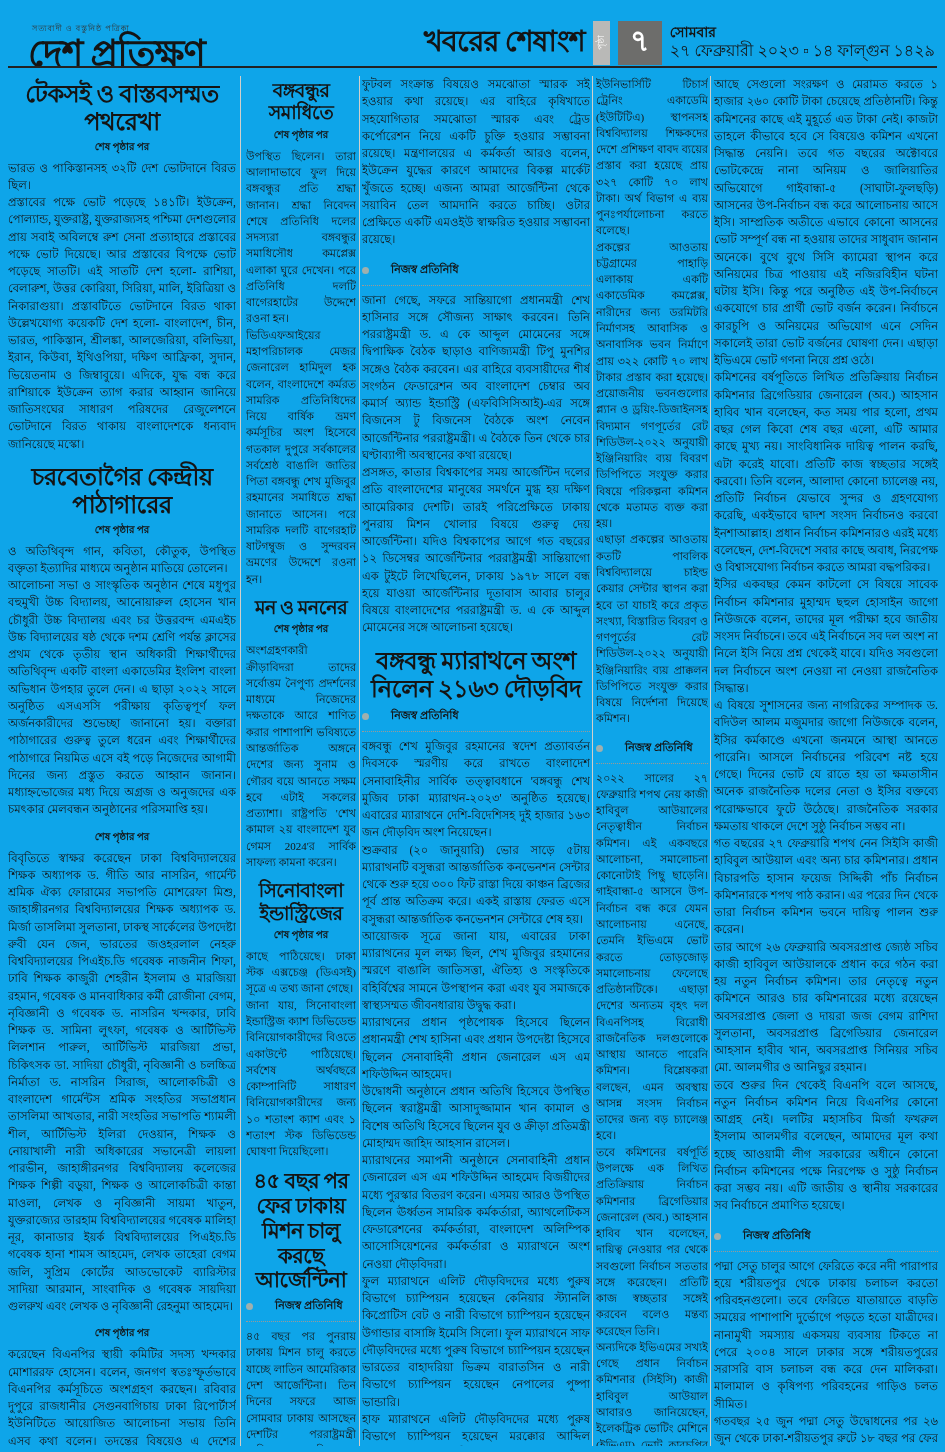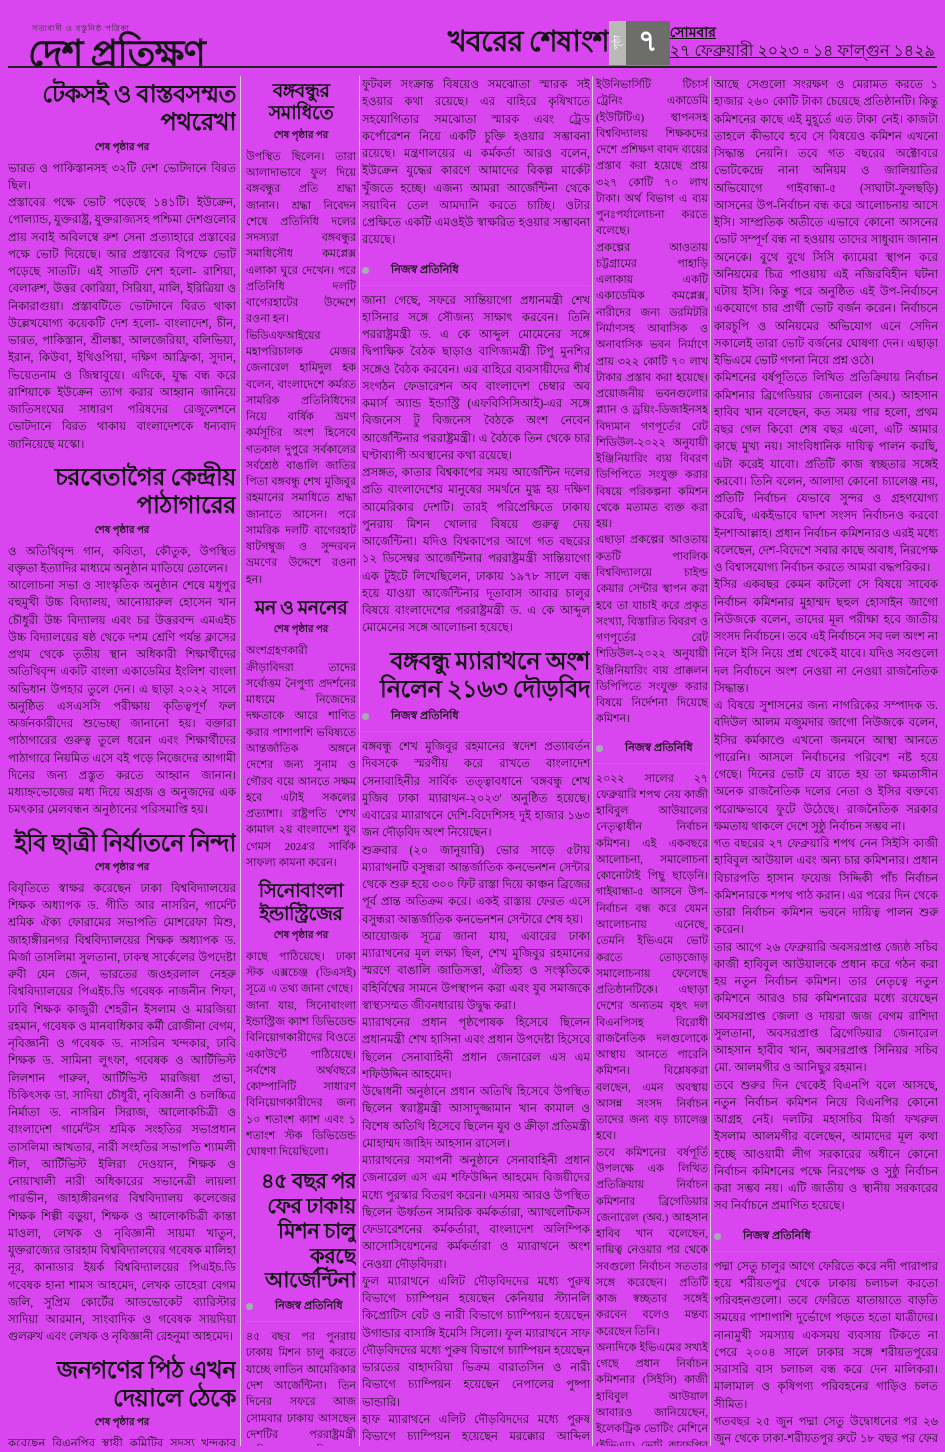--- a/index.html
+++ b/index.html
@@ -1,47 +1,47 @@
 <!DOCTYPE html>
 <html lang="bn"><head>
 <meta charset="utf-8">
 <style>
   html,body{margin:0;padding:0;}
   body{background:#e8e8e4;font-family:"Liberation Serif","DejaVu Serif",serif;}
-  #page{position:relative;width:945px;height:1452px;background:#d946ef;color:#141414;
+  #page{position:relative;width:945px;height:1452px;background:#0ea5e9;color:#141414;
         margin:0 auto;overflow:hidden;}
   
   #hdr{position:absolute;left:0;top:0;width:945px;height:70px;}
   #masthead{position:absolute;left:28px;top:22px;}
   #tagline{font-size:8px;color:#333;letter-spacing:1px;margin-left:4px;}
   #logo{font-size:37px;font-weight:900;line-height:1;letter-spacing:-1px;
         font-family:"Liberation Serif",serif;}
-  #hdr-right{position:absolute;right:10px;top:18px;display:flex;align-items:center;gap:0;}
+  #hdr-right{position:absolute;right:10px;top:18px;display:flex;align-items:center;gap:8px;}
   #section-title{font-size:29px;font-weight:900;letter-spacing:-1px;}
   #pgword{width:17px;height:44px;background:#b9b9b7;color:#fff;display:flex;
           align-items:center;justify-content:center;font-size:9px;}
   #pgword span{transform:rotate(-90deg);white-space:nowrap;}
   #pgnum{width:44px;height:44px;background:#6d6d6b;color:#fff;display:flex;
          align-items:center;justify-content:center;font-size:30px;font-weight:bold;}
-  #daydate{line-height:1.25;text-decoration:underline;}
+  #daydate{line-height:1.25;}
   #day{font-size:14px;font-weight:bold;}
   #date{font-size:16px;}
   #hdr-rule{position:absolute;left:8px;right:8px;top:66px;border-top:2px solid #222;}
   
   .region{position:absolute;top:76px;bottom:6px;overflow:hidden;}
   #colA{left:8px;width:228px;}
   #colB{left:246px;width:110px;}
   #colC{left:362px;width:228px;}
   #colD{left:596px;width:112px;}
   #colE{left:714px;width:224px;}
   .vrule{position:absolute;top:76px;bottom:6px;width:0;border-left:1px solid #cfcfcb;}
   
   .story{margin-bottom:10px;}
   .hl{font-weight:900;text-align:center;margin:4px 0 2px;line-height:1.18;letter-spacing:-.5px;}
-  .hl-xl{font-size:24px;text-align:right;}
+  .hl-xl{font-size:24px;}
   .hl-lg{font-size:21px;}
   .cont{font-size:10px;font-weight:bold;text-align:center;margin-bottom:4px;}
   .byline{display:flex;align-items:center;gap:22px;font-size:11px;font-weight:bold;
           border-bottom:1px dotted #9a9a96;padding:2px 0 5px;margin-bottom:6px;}
   .dot{width:7px;height:7px;border-radius:50%;background:#9fb0ae;display:inline-block;flex:0 0 auto;}
   .body{font-size:11.5px;line-height:1.5;text-align:justify;white-space:pre-line;}
   .narrow .body{font-size:11px;line-height:1.48;}
   .narrow .hl-lg{font-size:19px;}
   .narrow .hl-xl{font-size:21px;}
 </style>
@@ -81,26 +81,24 @@
       <div class="body">ভারত ও পাকিস্তানসহ ৩২টি দেশ ভোটদানে বিরত ছিল।
 প্রস্তাবের পক্ষে ভোট পড়েছে ১৪১টি। ইউক্রেন, পোল্যান্ড, যুক্তরাষ্ট্র, যুক্তরাজ্যসহ পশ্চিমা দেশগুলোর প্রায় সবাই অবিলম্বে রুশ সেনা প্রত্যাহারে প্রস্তাবের পক্ষে ভোট দিয়েছে। আর প্রস্তাবের বিপক্ষে ভোট পড়েছে সাতটি। এই সাতটি দেশ হলো- রাশিয়া, বেলারুশ, উত্তর কোরিয়া, সিরিয়া, মালি, ইরিত্রিয়া ও নিকারাগুয়া। প্রস্তাবটিতে ভোটদানে বিরত থাকা উল্লেখযোগ্য কয়েকটি দেশ হলো- বাংলাদেশ, চীন, ভারত, পাকিস্তান, শ্রীলঙ্কা, আলজেরিয়া, বলিভিয়া, ইরান, কিউবা, ইথিওপিয়া, দক্ষিণ আফ্রিকা, সুদান, ভিয়েতনাম ও জিম্বাবুয়ে। এদিকে, যুদ্ধ বন্ধ করে রাশিয়াকে ইউক্রেন ত্যাগ করার আহ্বান জানিয়ে জাতিসংঘের সাধারণ পরিষদের রেজুলেশনে ভোটদানে বিরত থাকায় বাংলাদেশকে ধন্যবাদ জানিয়েছে মস্কো।</div>
     </article>
     <article class="story">
       <h2 class="hl hl-xl">চরবেতাগৈর কেন্দ্রীয় পাঠাগারের</h2>
       <div class="cont">শেষ পৃষ্ঠার পর</div>
       <div class="body">ও অতিথিবৃন্দ গান, কবিতা, কৌতুক, উপস্থিত বক্তৃতা ইত্যাদির মাধ্যমে অনুষ্ঠান মাতিয়ে তোলেন।
 আলোচনা সভা ও সাংস্কৃতিক অনুষ্ঠান শেষে মধুপুর বহুমুখী উচ্চ বিদ্যালয়, আনোয়ারুল হোসেন খান চৌধুরী উচ্চ বিদ্যালয় এবং চর উত্তরবন্দ এমএইচ উচ্চ বিদ্যালয়ের ষষ্ঠ থেকে দশম শ্রেণি পর্যন্ত ক্লাসের প্রথম থেকে তৃতীয় স্থান অধিকারী শিক্ষার্থীদের অতিথিবৃন্দ একটি বাংলা একাডেমির ইংলিশ বাংলা অভিধান উপহার তুলে দেন। এ ছাড়া ২০২২ সালে অনুষ্ঠিত এসএসসি পরীক্ষায় কৃতিত্বপূর্ণ ফল অর্জনকারীদের শুভেচ্ছা জানানো হয়। বক্তারা পাঠাগারের গুরুত্ব তুলে ধরেন এবং শিক্ষার্থীদের পাঠাগারে নিয়মিত এসে বই পড়ে নিজেদের আগামী দিনের জন্য প্রস্তুত করতে আহ্বান জানান। মধ্যাহ্নভোজের মধ্য দিয়ে অগ্রজ ও অনুজদের এক চমৎকার মেলবন্ধন অনুষ্ঠানের পরিসমাপ্তি হয়।</div>
     </article>
     <article class="story">
-      <h2 class="hl hl-xl">ইবি ছাত্রী নির্যাতনে নিন্দা</h2>
       <div class="cont">শেষ পৃষ্ঠার পর</div>
       <div class="body">বিবৃতিতে স্বাক্ষর করেছেন ঢাকা বিশ্ববিদ্যালয়ের শিক্ষক অধ্যাপক ড. গীতি আর নাসরিন, গার্মেন্ট শ্রমিক ঐক্য ফোরামের সভাপতি মোশরেফা মিশু, জাহাঙ্গীরনগর বিশ্ববিদ্যালয়ের শিক্ষক অধ্যাপক ড. মির্জা তাসলিমা সুলতানা, ঢাকস্থ সার্কেলের উপদেষ্টা রুবী যেন জেন, ভারতের জওহরলাল নেহরু বিশ্ববিদ্যালয়ের পিএইচ.ডি গবেষক নাজনীন শিফা, ঢাবি শিক্ষক কাজুরী শেহরীন ইসলাম ও মারজিয়া রহমান, গবেষক ও মানবাধিকার কর্মী রোজীনা বেগম, নৃবিজ্ঞানী ও গবেষক ড. নাসরিন খন্দকার, ঢাবি শিক্ষক ড. সামিনা লুৎফা, গবেষক ও আর্টিভিস্ট লিলশান পারুল, আর্টিভিস্ট মারজিয়া প্রভা, চিকিৎসক ডা. সাদিয়া চৌধুরী, নৃবিজ্ঞানী ও চলচ্চিত্র নির্মাতা ড. নাসরিন সিরাজ, আলোকচিত্রী ও বাংলাদেশ গার্মেন্টস শ্রমিক সংহতির সভাপ্রধান তাসলিমা আখতার, নারী সংহতির সভাপতি শ্যামলী শীল, আর্টিভিস্ট ইলিরা দেওয়ান, শিক্ষক ও নোয়াখালী নারী অধিকারের সভানেত্রী লায়লা পারভীন, জাহাঙ্গীরনগর বিশ্ববিদ্যালয় কলেজের শিক্ষক শিল্পী বড়ুয়া, শিক্ষক ও আলোকচিত্রী কান্তা মাওলা, লেখক ও নৃবিজ্ঞানী সায়মা খাতুন, যুক্তরাজ্যের ডারহাম বিশ্ববিদ্যালয়ের গবেষক মালিহা নূর, কানাডার ইয়র্ক বিশ্ববিদ্যালয়ের পিএইচ.ডি গবেষক হানা শামস আহমেদ, লেখক তাহেরা বেগম জলি, সুপ্রিম কোর্টের আডভোকেট ব্যারিস্টার সাদিয়া আরমান, সাংবাদিক ও গবেষক সায়দিয়া গুলরুখ এবং লেখক ও নৃবিজ্ঞানী রেহনুমা আহমেদ।</div>
     </article>
     <article class="story">
-      <h2 class="hl hl-xl">জনগণের পিঠ এখন দেয়ালে ঠেকে</h2>
       <div class="cont">শেষ পৃষ্ঠার পর</div>
       <div class="body">করেছেন বিএনপির স্থায়ী কমিটির সদস্য খন্দকার মোশাররফ হোসেন। বলেন, জনগণ স্বতঃস্ফূর্তভাবে বিএনপির কর্মসূচিতে অংশগ্রহণ করছেন। রবিবার দুপুরে রাজধানীর সেগুনবাগিচায় ঢাকা রিপোর্টার্স ইউনিটিতে আয়োজিত আলোচনা সভায় তিনি এসব কথা বলেন। তদন্তের বিষয়েও এ দেশের জনগণকে জানানো হয়নি। এখানে আমাদের সন্দেহ যে-ওই তদন্ত কমিটিতে এমন লোকের নাম উঠে এসেছে যেটা প্রকাশ করতে সরকার সাহস পায়নি। তাই আজ ১৪ বছর পরে আমাদের দাবি, সেই তদন্ত রিপোর্ট জনসমুখে প্রকাশ করা হোক। সেই অনুযায়ী প্রকৃত দোষীদের বিচার করা হোক।
 বিএনপির প্রচার সম্পাদক শহীদ উদ্দিন চৌধুরী এ্যানীর সঞ্চালনায় সভায় বক্তব্য দেন দলের মহাসচিব মির্জা ফখরুল ইসলাম আলমগীর, ভাইস চেয়ারম্যান মেজর (অব.) হাফিজ উদ্দিন আহমেদ, চেয়ারপারসনের উপদেষ্টা আমান উল্লাহ আমান, মুক্তিযোদ্ধা দলের সভাপতি ইশতিয়াক আজিজ উলফাত, বিএনপির মিডিয়া সেলের আহ্বায়ক জহির উদ্দিন স্বপন ও ঢাকা দক্ষিণ বিএনপির সদস্য সচিব রফিকুল আলম মজনু প্রমুখ।</div>
     </article>
 
   </div>
 
   <div id="colB" class="region narrow">
     <article class="story">
       <h2 class="hl hl-lg">বঙ্গবন্ধুর সমাধিতে</h2>

